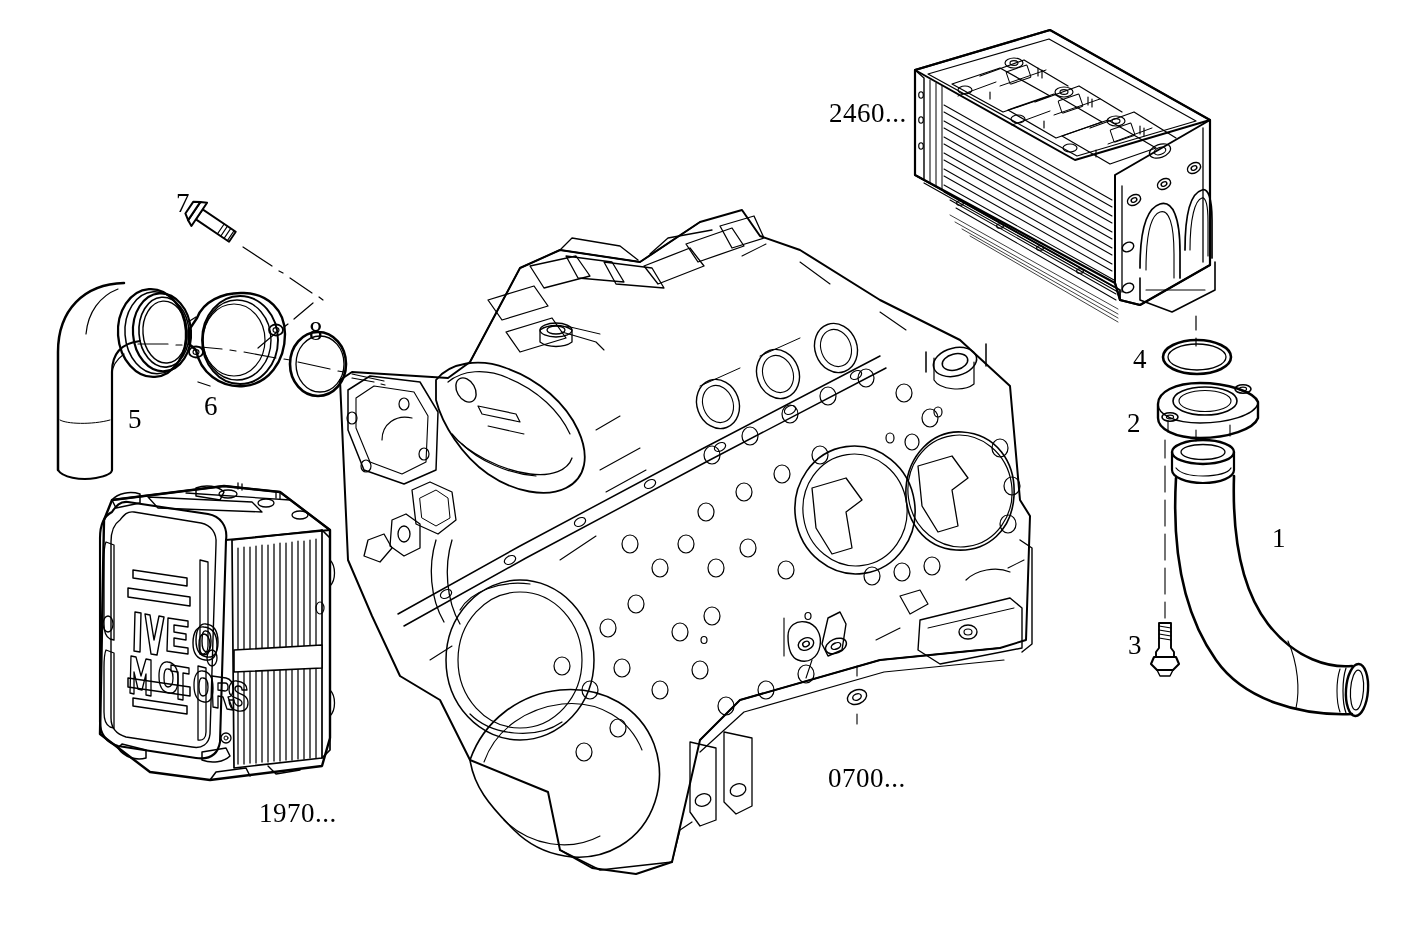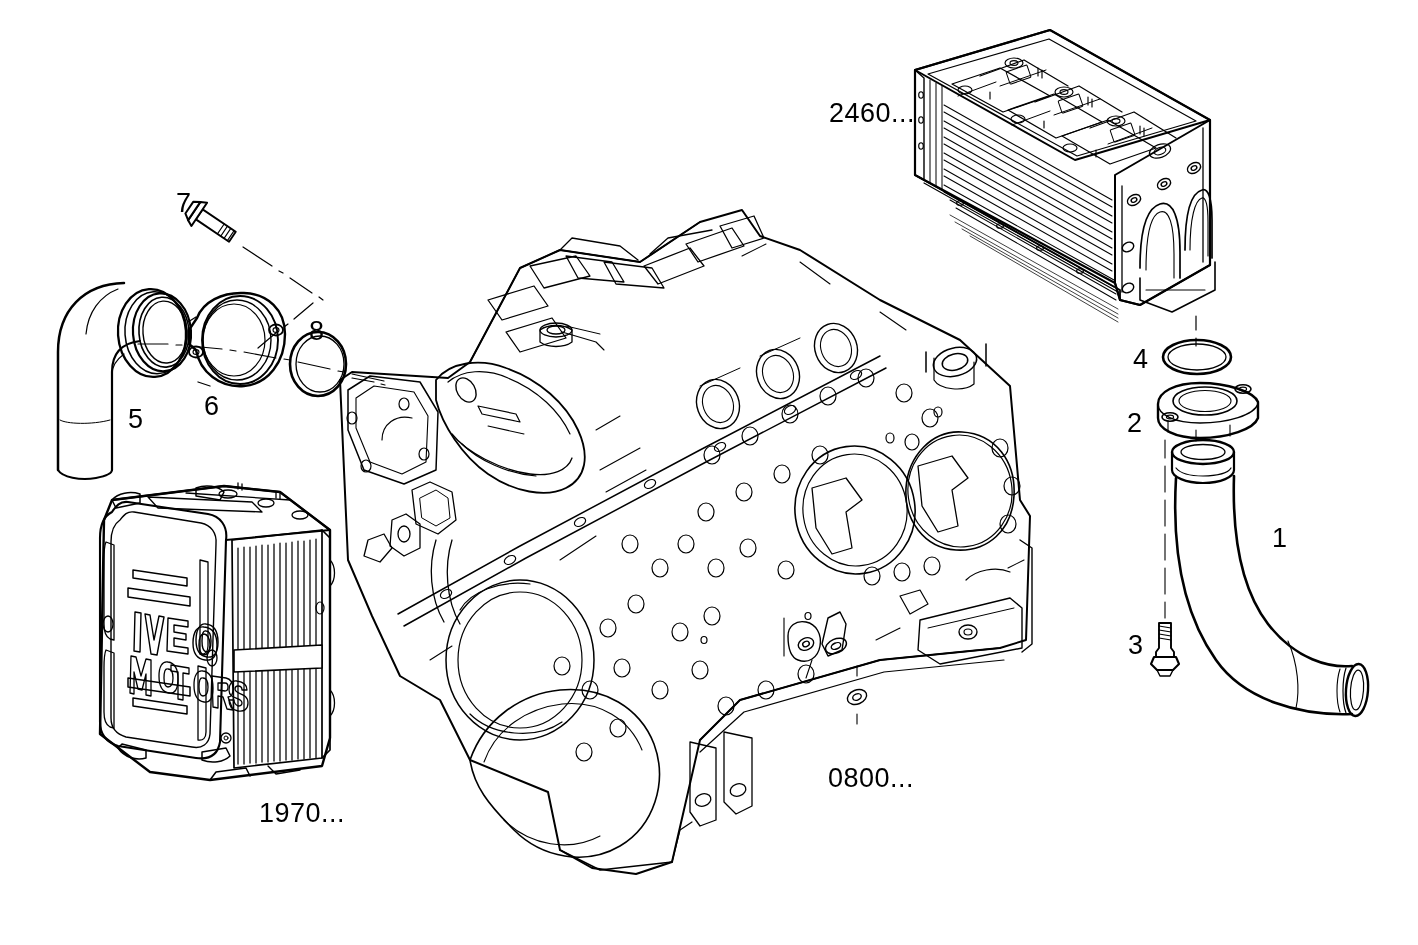--- a/index.html
+++ b/index.html
@@ -2,21 +2,21 @@
 <html><head>
 <meta charset="utf-8">
 <title>Parts Diagram</title>
 <style>
   html,body{margin:0;padding:0;background:#ffffff;}
   body{width:1418px;height:945px;overflow:hidden;
        font-family:"Liberation Sans","DejaVu Sans",sans-serif;}
   #stage{position:relative;width:1418px;height:945px;background:#fff;}
   #stage svg{position:absolute;left:0;top:0;}
   .lbl{position:absolute;color:#000;font-weight:400;white-space:nowrap;
-       font-family:Liberation Sans, sans-serif;}
+       font-family:Liberation Serif, serif;}
   .lbl-num{font-size:27px;}
   .lbl-grp{font-size:27px;letter-spacing:.5px;}
 </style>
 </head>
 <body>
 
 <div id="stage">
 
 <svg width="1418" height="945" viewBox="0 0 1418 945" fill="none" stroke="#000" stroke-width="1.6" stroke-linecap="round" stroke-linejoin="round">
 
@@ -618,21 +618,21 @@
       <path d="M1008,568 L1024,560"></path>
       <path d="M742,256 L766,244"></path>
       <path d="M800,262 L830,284"></path>
       <path d="M880,312 L906,330"></path>
     </g>
   </g>
 </svg>
 
   <span class="lbl lbl-grp" style="left:829px;top:98px;">2460...</span>
   <span class="lbl lbl-grp" style="left:259px;top:798px;">1970...</span>
-  <span class="lbl lbl-grp" style="left:828px;top:763px;">0800...</span>
+  <span class="lbl lbl-grp" style="left:828px;top:763px;">0700...</span>
 
   <span class="lbl lbl-num" style="left:1272px;top:523px;">1</span>
   <span class="lbl lbl-num" style="left:1127px;top:408px;">2</span>
   <span class="lbl lbl-num" style="left:1128px;top:630px;">3</span>
   <span class="lbl lbl-num" style="left:1133px;top:344px;">4</span>
   <span class="lbl lbl-num" style="left:128px;top:404px;">5</span>
   <span class="lbl lbl-num" style="left:204px;top:391px;">6</span>
   <span class="lbl lbl-num" style="left:176px;top:188px;">7</span>
   <span class="lbl lbl-num" style="left:309px;top:316px;">8</span>
 

